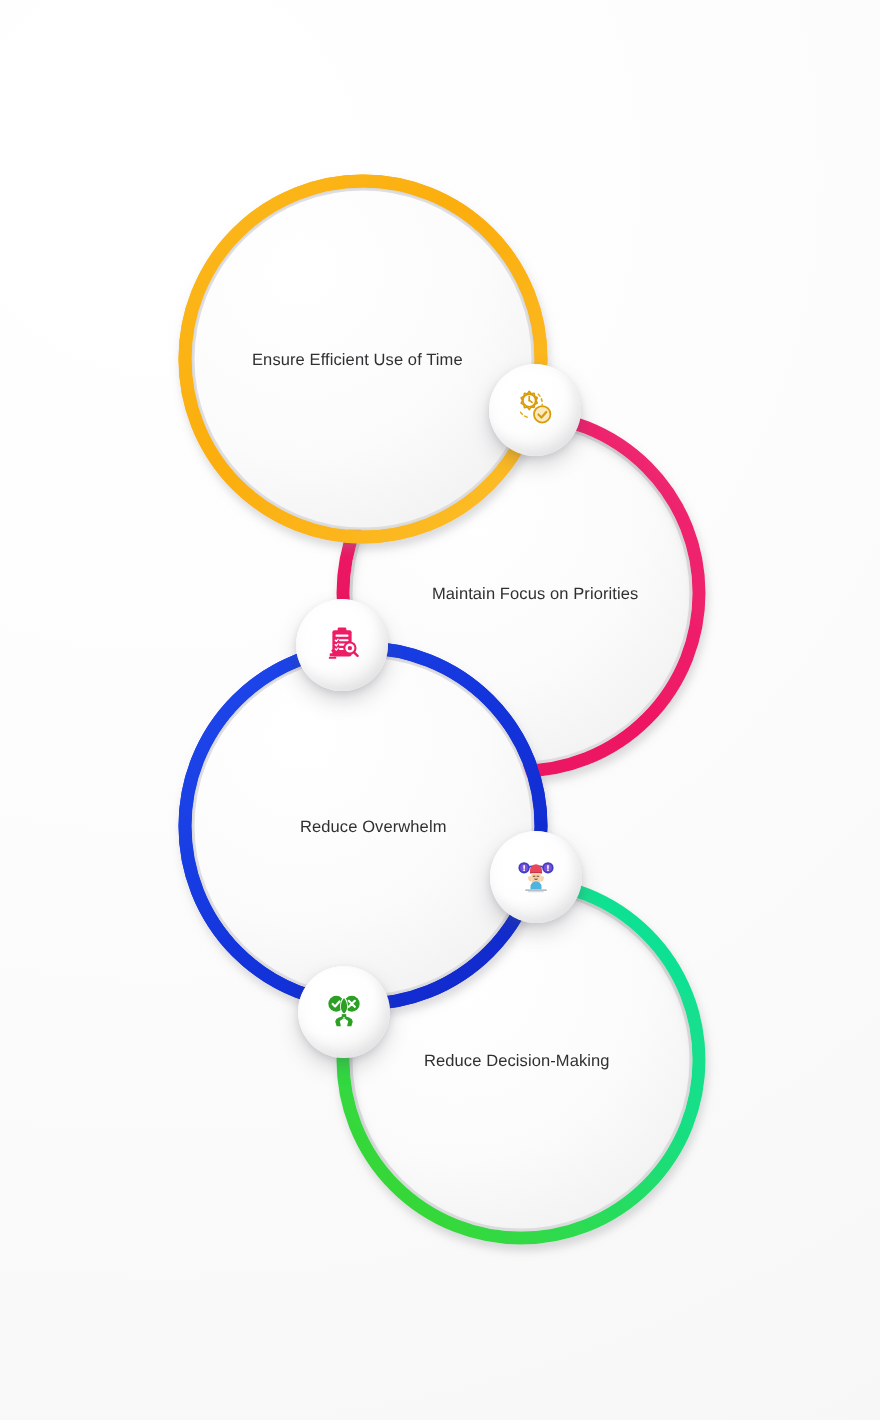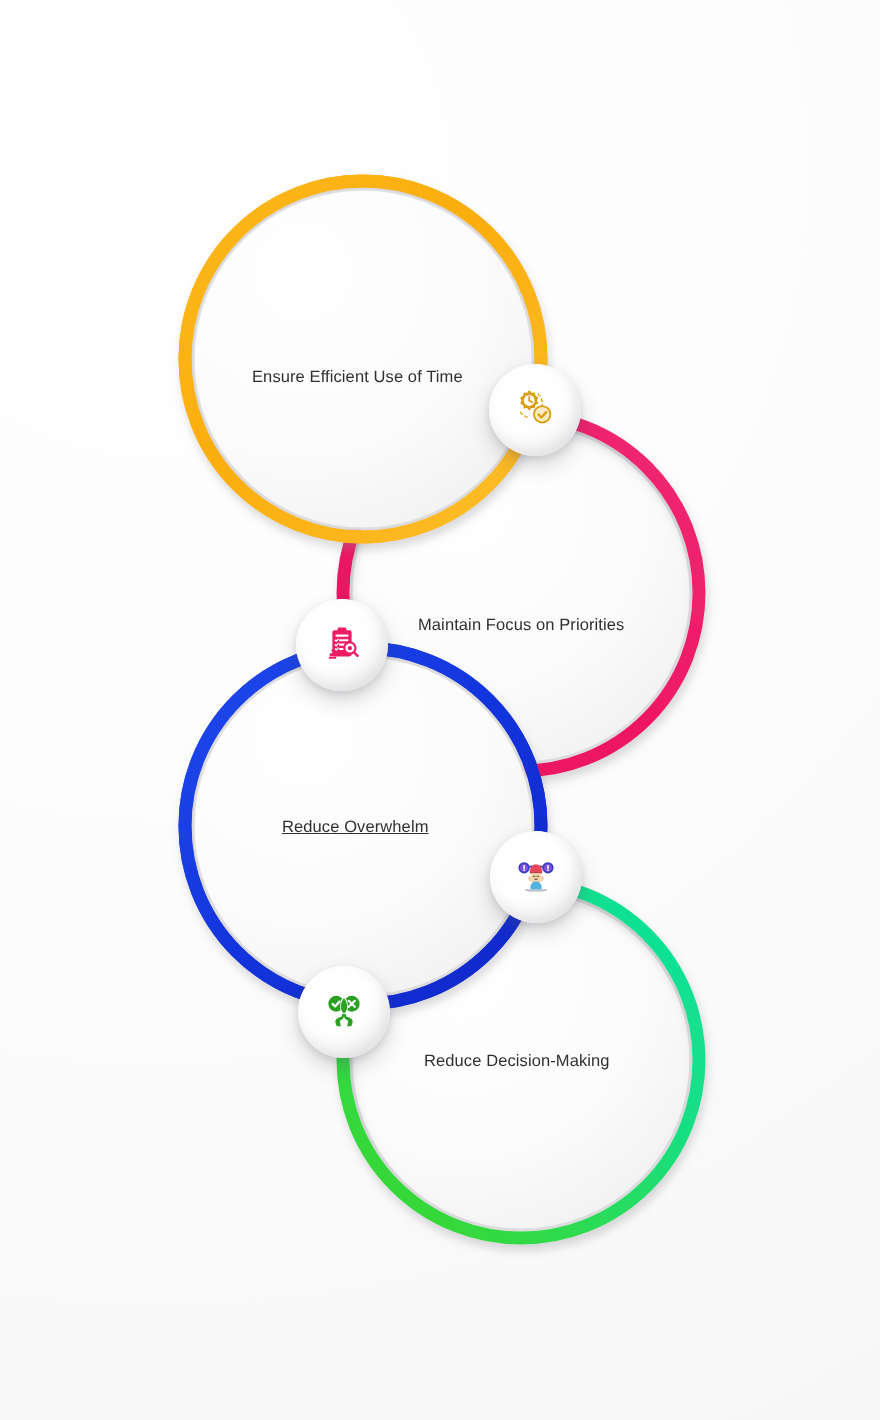--- a/index.html
+++ b/index.html
@@ -35,23 +35,23 @@
   .ring-label {
     position: absolute;
     color: #2f3031;
     font-size: 16.5px;
     letter-spacing: .1px;
     line-height: 1.25;
     white-space: nowrap;
     font-family: "Liberation Sans", sans-serif;
     text-rendering: geometricPrecision;
   }
-  .lbl-1 { left: 252px; top: 350px; margin-top: 17px; }
-  .lbl-2 { left: 418px; top: 584px; margin-top: 31px; }
-  .lbl-3 { left: 282px; top: 817px; text-decoration: underline; }
+  .lbl-1 { left: 252px; top: 350px; }
+  .lbl-2 { left: 432px; top: 584px; }
+  .lbl-3 { left: 300px; top: 817px; }
   .lbl-4 { left: 424px; top: 1051px; }
 
   
   .badge {
     position: absolute;
     width: 92px;
     height: 92px;
     border-radius: 50%;
     background:
       radial-gradient(circle at 34% 26%, #ffffff 0%, #fefefe 48%, #f1f1f1 82%, #e6e6e6 100%);

